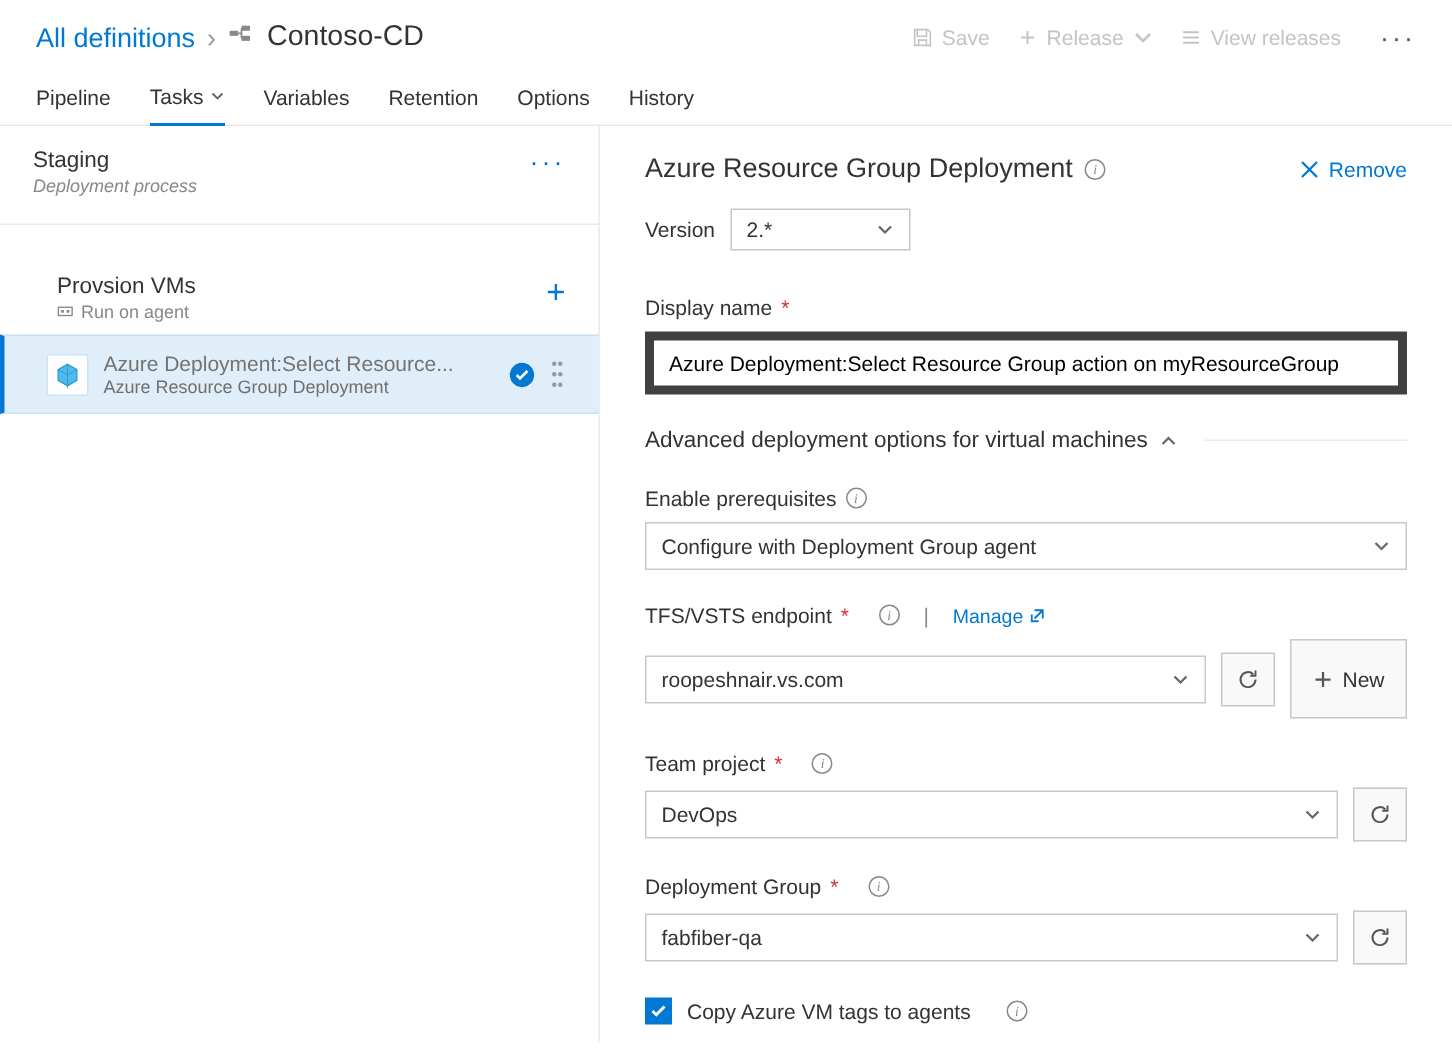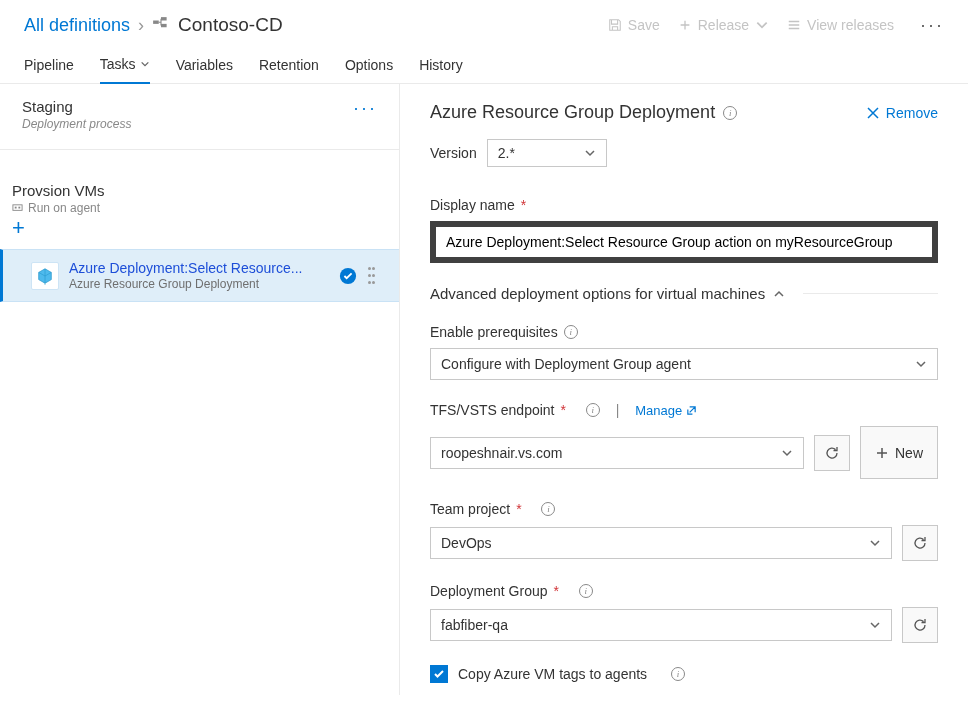--- a/index.html
+++ b/index.html
@@ -23,31 +23,31 @@
     
     .content { display: flex; height: calc(100% - 96px); }
     .left-panel { width: 400px; border-right: 1px solid #eaeaea; }
     .right-panel { flex: 1; padding: 18px 30px; overflow-y: auto; }
     
     .stage-row { display: flex; justify-content: space-between; align-items: flex-start; padding: 14px 22px 18px 22px; border-bottom: 1px solid #eaeaea; }
     .stage-title { font-size: 15px; color: #333; }
     .stage-sub { font-size: 12px; color: #888; margin-top: 2px; font-style: italic; }
     .stage-more { color: #0078d4; font-size: 18px; letter-spacing: 2px; cursor: pointer; }
     
-    .phase-row { display: flex; justify-content: space-between; align-items: flex-start; padding: 12px 22px 8px 12px; cursor: pointer; margin-top: 20px; flex-direction: column; }
+    .phase-row { display: flex; justify-content: space-between; align-items: flex-start; padding: 12px 22px 8px 38px; cursor: pointer; margin-top: 20px; }
     .phase-title { font-size: 15px; color: #333; }
     .phase-sub { font-size: 12px; color: #888; margin-top: 2px; display: flex; align-items: center; gap: 5px; }
     .phase-sub svg { width: 11px; height: 11px; }
     .phase-add { color: #0078d4; font-size: 22px; font-weight: 300; cursor: pointer; }
     
     .task-row { display: flex; align-items: center; padding: 10px 22px 10px 28px; background: #dfeef9; border-left: 3px solid #0078d4; border-top: 1px solid #c9e2f5; border-bottom: 1px solid #c9e2f5; cursor: pointer; }
     .task-icon-box { width: 28px; height: 28px; background: #fff; border: 1px solid #cde4f5; border-radius: 2px; display: flex; align-items: center; justify-content: center; margin-right: 10px; }
     .task-icon-box svg { width: 18px; height: 18px; }
     .task-text { flex: 1; min-width: 0; }
-    .task-title { font-size: 14px; color: #1d4ed8; white-space: nowrap; overflow: hidden; text-overflow: ellipsis; }
+    .task-title { font-size: 14px; color: #737373; white-space: nowrap; overflow: hidden; text-overflow: ellipsis; }
     .task-sub { font-size: 12px; color: #6f6f6f; margin-top: 1px; }
     .task-check { width: 18px; height: 18px; margin-left: 8px; }
     .task-grip { width: 10px; height: 18px; margin-left: 10px; display: flex; flex-wrap: wrap; align-content: space-between; }
     .task-grip span { width: 3px; height: 3px; background: #999; border-radius: 50%; margin: 0.5px; }
     
     .detail-header { display: flex; justify-content: space-between; align-items: center; margin-bottom: 16px; }
     .detail-title { font-size: 18px; color: #333; display: flex; align-items: center; gap: 8px; }
     .remove-link { color: #0078d4; display: flex; align-items: center; gap: 6px; font-size: 14px; cursor: pointer; }
     .remove-link svg { width: 14px; height: 14px; }
     

